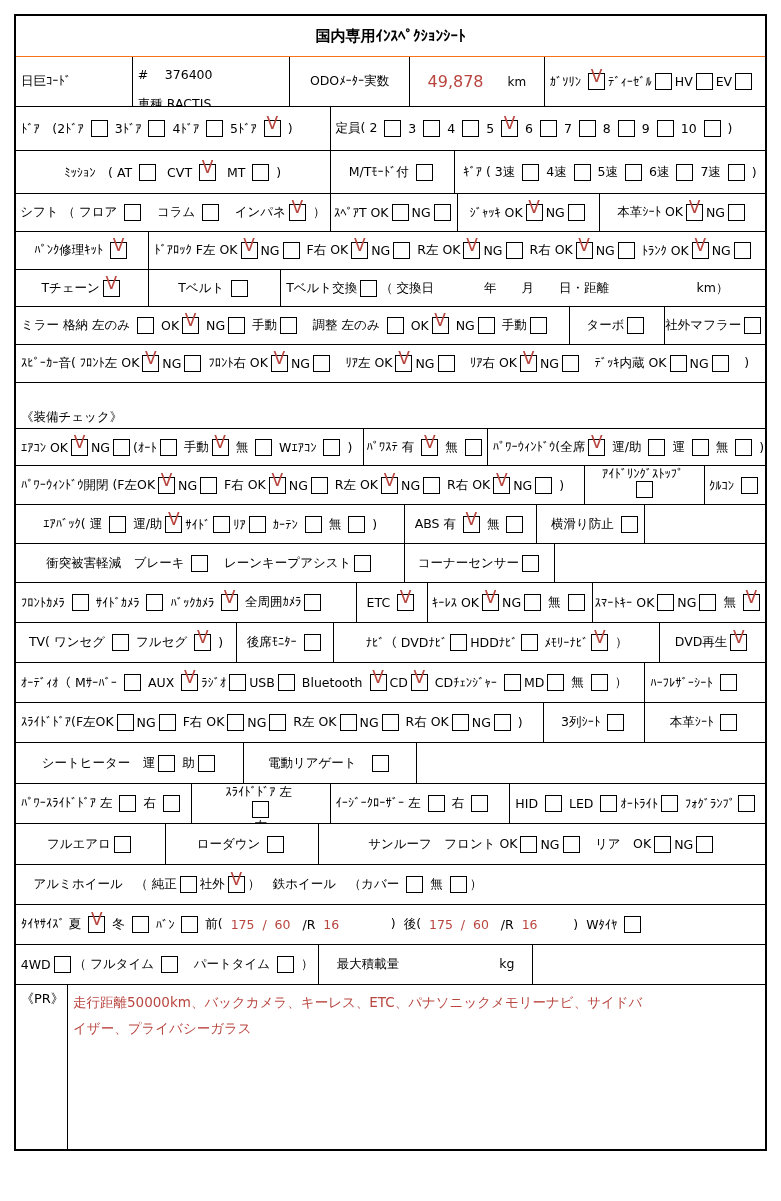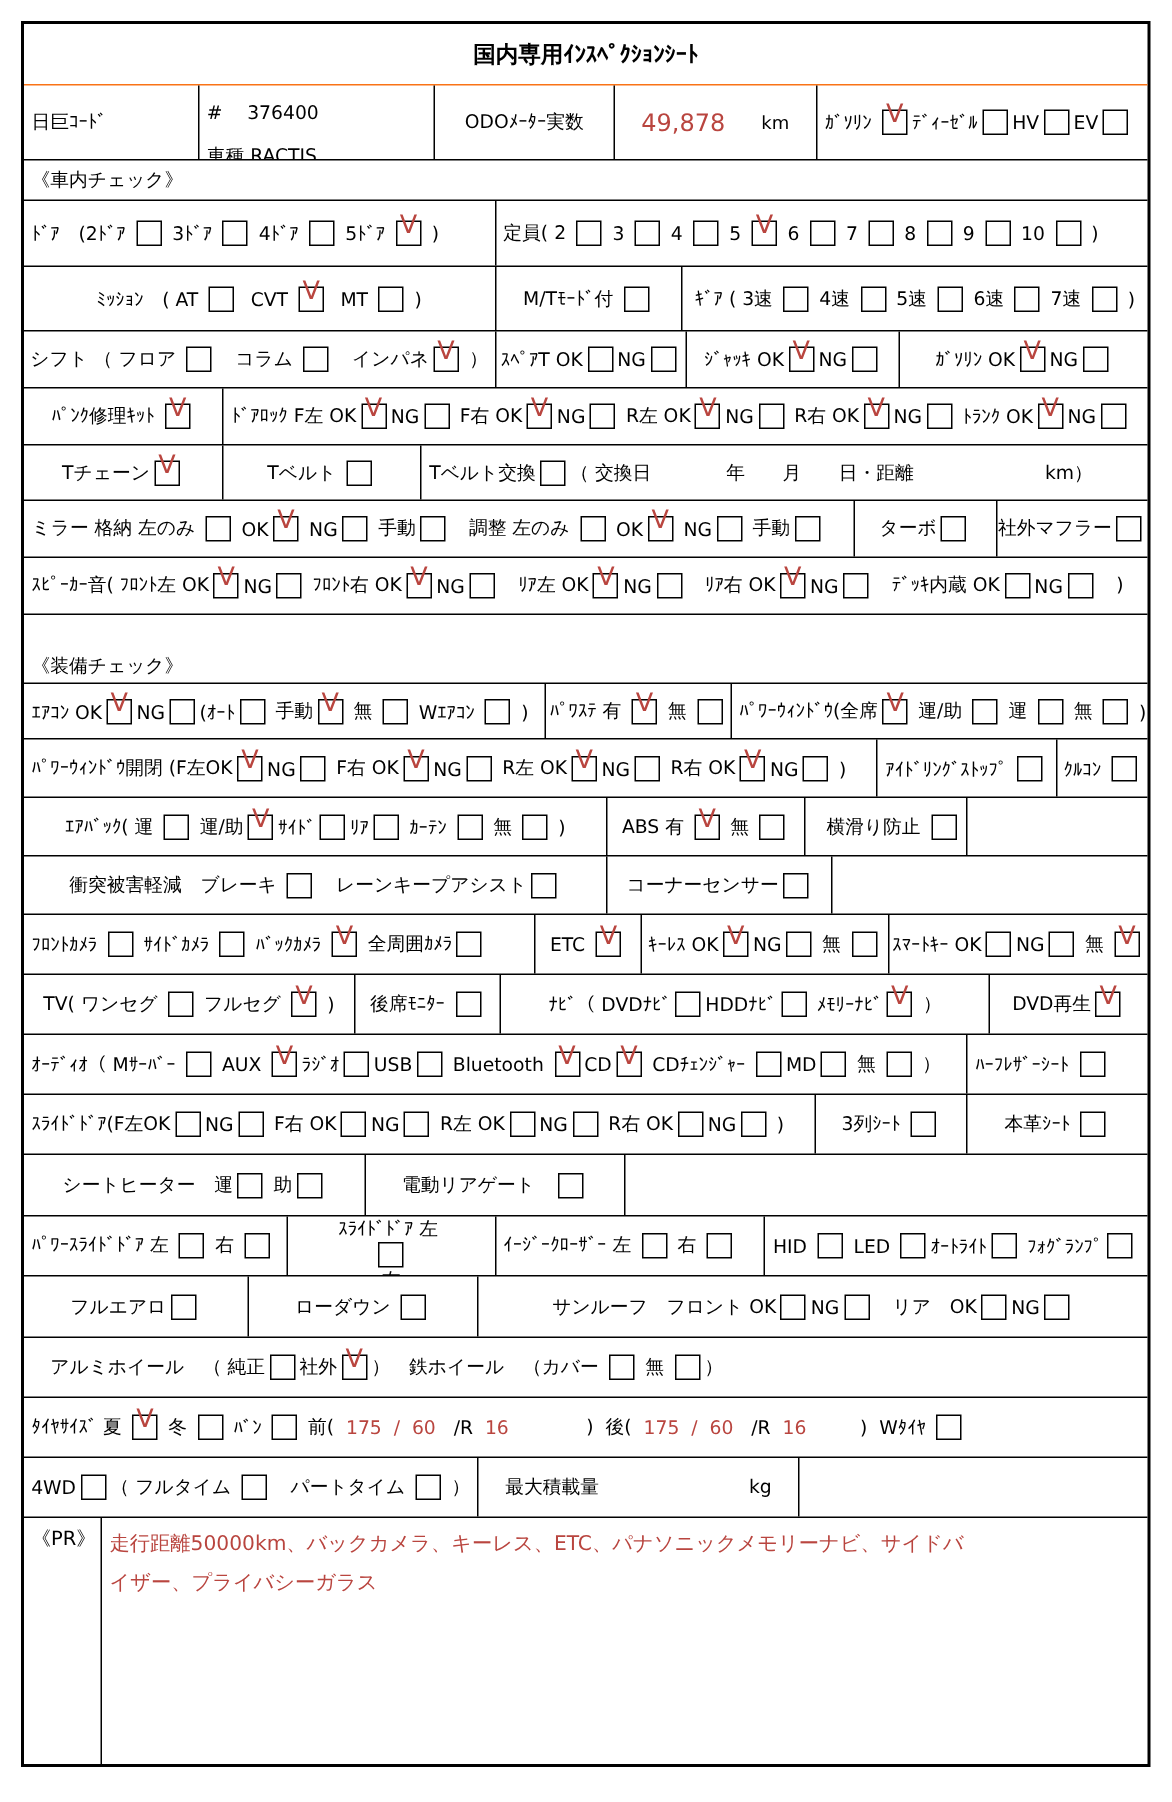--- a/index.html
+++ b/index.html
@@ -53,25 +53,20 @@
               <span class="mk">V</span>
             </span>
             <span class="tx">ﾃﾞｨｰｾﾞﾙ</span>
             <span class="cb"></span>
             <span class="tx">HV</span>
             <span class="cb"></span>
             <span class="tx">EV</span>
             <span class="cb"></span>
           </div>
         </div>
-        <div class="row" style="height: 27px;">
-          <div class="cell grow">
-            <span class="tx">《車内チェック》</span>
-          </div>
-        </div>
         <div class="row" style="height: 44px;">
           <div class="cell" style="width: 42%;">
             <span class="tx">ﾄﾞｱ　(2ﾄﾞｱ </span>
             <span class="cb"></span>
             <span class="tx"> 3ﾄﾞｱ </span>
             <span class="cb"></span>
             <span class="tx"> 4ﾄﾞｱ </span>
             <span class="cb"></span>
             <span class="tx"> 5ﾄﾞｱ </span>
             <span class="cb">
@@ -153,21 +148,21 @@
           </div>
           <div class="cell center" style="width: 19%;">
             <span class="tx">ｼﾞｬｯｷ OK</span>
             <span class="cb">
               <span class="mk">V</span>
             </span>
             <span class="tx">NG</span>
             <span class="cb"></span>
           </div>
           <div class="cell grow center">
-            <span class="tx">ｶﾞｿﾘﾝ OK</span>
+            <span class="tx">本革ｼｰﾄ OK</span>
             <span class="cb">
               <span class="mk">V</span>
             </span>
             <span class="tx">NG</span>
             <span class="cb"></span>
           </div>
         </div>
         <div class="row" style="height: 38px;">
           <div class="cell center" style="width: 17.8%;">
             <span class="tx">ﾊﾟﾝｸ修理ｷｯﾄ </span>
@@ -358,21 +353,21 @@
             <span class="tx">NG</span>
             <span class="cb"></span>
             <span class="tx"> R右 OK</span>
             <span class="cb">
               <span class="mk">V</span>
             </span>
             <span class="tx">NG</span>
             <span class="cb"></span>
             <span class="tx"> )</span>
           </div>
-          <div class="cell" style="width: 16%;">
+          <div class="cell" style="width: 16%; flex-direction: column;">
             <span class="tx">ｱｲﾄﾞﾘﾝｸﾞｽﾄｯﾌﾟ </span>
             <span class="cb"></span>
           </div>
           <div class="cell grow center">
             <span class="tx">ｸﾙｺﾝ </span>
             <span class="cb"></span>
           </div>
         </div>
         <div class="row" style="height: 39px;">
           <div class="cell center" style="width: 52%;">

